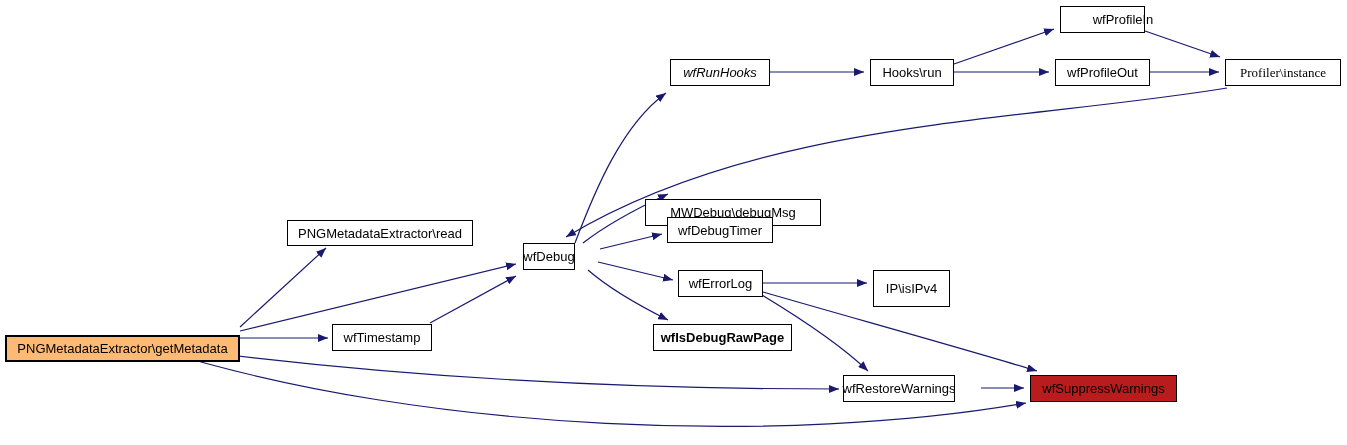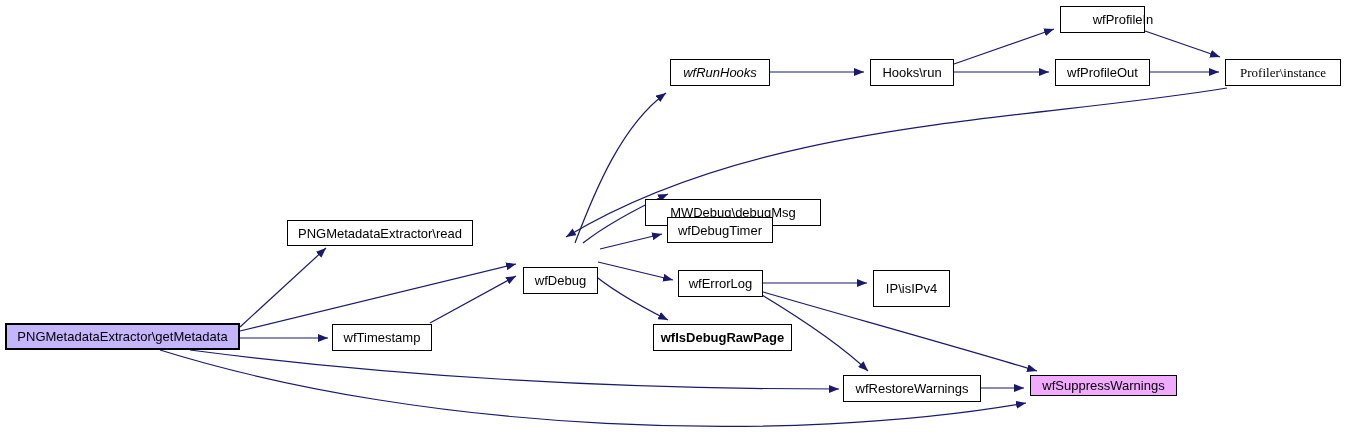--- a/index.html
+++ b/index.html
@@ -66,30 +66,30 @@
         <path d="M 954,72 L 1049,72" class="edge" stroke="#191970" stroke-width="1.2" marker-end="url(#arrowhead)"></path>
         <path d="M 1145,31 L 1220,57" class="edge" stroke="#191970" stroke-width="1.2" marker-end="url(#arrowhead)"></path>
         <path d="M 1150,72 L 1219,72" class="edge" stroke="#191970" stroke-width="1.2" marker-end="url(#arrowhead)"></path>
         <path d="M 763,283 L 867,283" class="edge" stroke="#191970" stroke-width="1.2" marker-end="url(#arrowhead)"></path>
         <path d="M 762,295 C 795,315 842,346 868,371" class="edge" stroke="#191970" stroke-width="1.2" marker-end="url(#arrowhead)"></path>
         <path d="M 763,292 C 860,320 975,352 1037,371" class="edge" stroke="#191970" stroke-width="1.2" marker-end="url(#arrowhead)"></path>
         <path d="M 981,388 L 1024,388" class="edge" stroke="#191970" stroke-width="1.2" marker-end="url(#arrowhead)"></path>
       </g>
   </svg>
   <div id="node-layer">
-      <div class="node" style="left: 5px; top: 323px; width: 235px; height: 27px; background: #c4b5fd; border: 2px solid rgb(0, 0, 0);">
+      <div class="node" style="left: 5px; top: 335px; width: 235px; height: 27px; background: #fdba74; border: 2px solid rgb(0, 0, 0);">
         <span>PNGMetadataExtractor\getMetadata</span>
       </div>
       <div class="node" style="left: 287px; top: 220px; width: 186px; height: 26px; background: rgb(255, 255, 255); border: 1px solid rgb(0, 0, 0);">
         <span>PNGMetadataExtractor\read</span>
       </div>
       <div class="node" style="left: 332px; top: 324px; width: 100px; height: 27px; background: rgb(255, 255, 255); border: 1px solid rgb(0, 0, 0);">
         <span>wfTimestamp</span>
       </div>
-      <div class="node" style="left: 523px; top: 243px; width: 75px; height: 27px; background: rgb(255, 255, 255); border: 1px solid rgb(0, 0, 0); margin-top: 24px;">
+      <div class="node" style="left: 523px; top: 243px; width: 52px; height: 27px; background: rgb(255, 255, 255); border: 1px solid rgb(0, 0, 0);">
         <span>wfDebug</span>
       </div>
       <div class="node" style="left: 670px; top: 59px; width: 100px; height: 27px; background: rgb(255, 255, 255); border: 1px solid rgb(0, 0, 0); font-style: italic;">
         <span>wfRunHooks</span>
       </div>
       <div class="node" style="left: 870px; top: 59px; width: 84px; height: 27px; background: rgb(255, 255, 255); border: 1px solid rgb(0, 0, 0);">
         <span>Hooks\run</span>
       </div>
       <div class="node" style="left: 1060px; top: 6px; width: 85px; height: 27px; background: rgb(255, 255, 255); border: 1px solid rgb(0, 0, 0); padding-left: 41px;">
         <span>wfProfileIn</span>
@@ -108,20 +108,20 @@
       </div>
       <div class="node" style="left: 678px; top: 270px; width: 85px; height: 27px; background: rgb(255, 255, 255); border: 1px solid rgb(0, 0, 0);">
         <span>wfErrorLog</span>
       </div>
       <div class="node" style="left: 873px; top: 270px; width: 77px; height: 37px; background: rgb(255, 255, 255); border: 1px solid rgb(0, 0, 0);">
         <span>IP\isIPv4</span>
       </div>
       <div class="node" style="left: 653px; top: 324px; width: 139px; height: 27px; background: rgb(255, 255, 255); border: 1px solid rgb(0, 0, 0); font-weight: bold;">
         <span>wfIsDebugRawPage</span>
       </div>
-      <div class="node" style="left: 843px; top: 375px; width: 138px; height: 27px; background: rgb(255, 255, 255); border: 1px solid rgb(0, 0, 0);">
+      <div class="node" style="left: 843px; top: 375px; width: 112px; height: 27px; background: rgb(255, 255, 255); border: 1px solid rgb(0, 0, 0);">
         <span>wfRestoreWarnings</span>
       </div>
-      <div class="node" style="left: 1030px; top: 375px; width: 147px; height: 21px; background: #f0abfc; border: 1px solid rgb(0, 0, 0);">
+      <div class="node" style="left: 1030px; top: 375px; width: 147px; height: 27px; background: #b91c1c; border: 1px solid rgb(0, 0, 0);">
         <span>wfSuppressWarnings</span>
       </div>
     </div>
 </div>
 
 </body></html>

